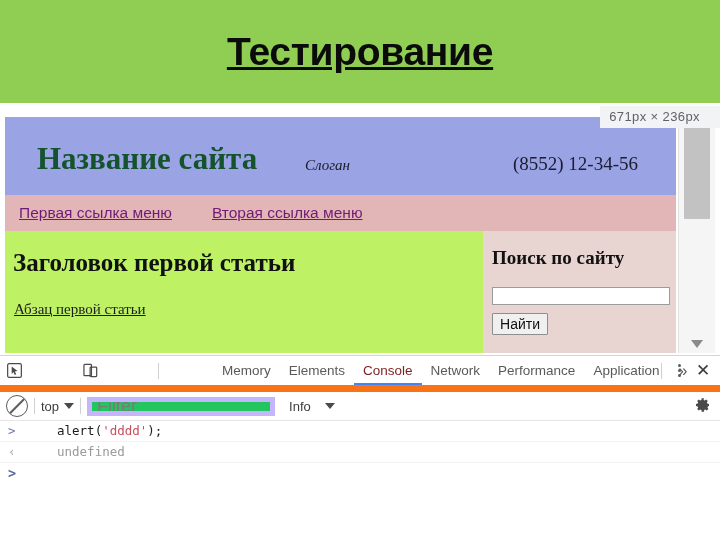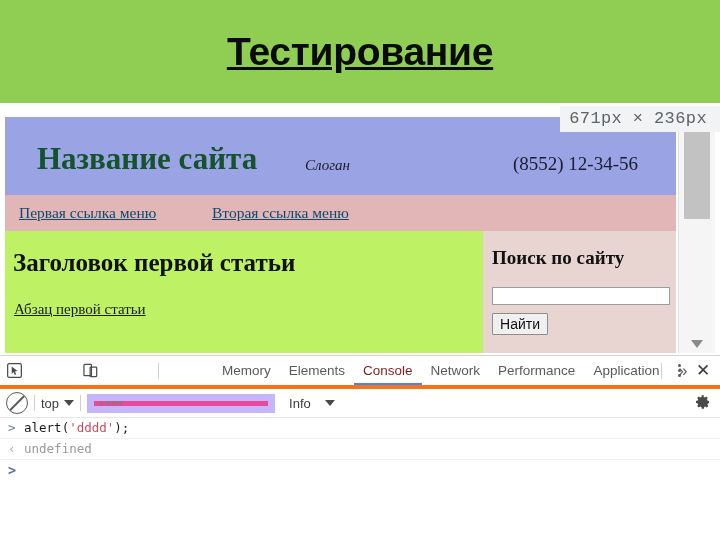--- a/index.html
+++ b/index.html
@@ -46,24 +46,24 @@
     background: #ffffff;
   }
 
   
   .size-tooltip {
     position: absolute;
     right: 0px;
     top: 3px;
     background: #f1f3f4;
     color: #5f6368;
-    font-family: Liberation Mono, monospace;
-    font-size: 17px;
+    font-family: Liberation Sans, sans-serif;
+    font-size: 13px;
     letter-spacing: 0.4px;
-    padding: 3px 13px 4px 9px;
+    padding: 3px 20px 4px 9px;
     z-index: 20;
     white-space: nowrap;
   }
 
   
   .webpage {
     position: absolute;
     left: 5px;
     top: 14px;
     width: 671px;
@@ -108,23 +108,23 @@
   }
 
   .site-nav {
     height: 36px;
     background: #e2b6b6;
     position: relative;
   }
   .nav-link {
     position: absolute;
     top: 9px;
-    font-family: Liberation Serif, serif;
+    font-family: Liberation Sans, sans-serif;
     font-size: 15.5px;
-    color: #0c4a6e;
+    color: #701a75;
     text-decoration: underline;
     white-space: nowrap;
     cursor: pointer;
   }
   .nav-link-1 { left: 14px; }
   .nav-link-2 { left: 207px; }
 
   .site-body {
     position: relative;
     height: 122px;
@@ -239,21 +239,21 @@
     width: 720px;
     height: 185px;
     background: #ffffff;
     border-top: 1px solid #d5d5d5;
   }
 
   .dt-toolbar {
     position: relative;
     height: 29px;
     background: #ffffff;
-    border-bottom: 4px solid #f97316;
+    border-bottom: 7px solid #f97316;
     display: flex;
     align-items: center;
     gap: 48px;
   }
   .dt-icon-btn {
     width: 28px;
     height: 26px;
     display: flex;
     align-items: center;
     justify-content: center;
@@ -360,24 +360,24 @@
   }
   .caret {
     width: 0; height: 0;
     border-left: 5px solid transparent;
     border-right: 5px solid transparent;
     border-top: 6px solid #4a4a4a;
   }
   .filter-input {
     width: 188px;
     height: 19px;
-    border: 7px solid #c4b5fd;
-    background: #ec4899;
-    font-family: "Liberation Sans", sans-serif;
-    font-size: 11px;
+    border: 5px solid #c4b5fd;
+    background: #22c55e;
+    font-family: "Liberation Sans", sans-serif;
+    font-size: 18px;
     color: #3c3c3c;
     padding: 0 5px;
     box-sizing: border-box;
     outline: none;
   }
   .filter-input::placeholder { color: #7b7b7b; }
   .level-select {
     font-family: "Liberation Sans", sans-serif;
     font-size: 13px;
     color: #3c3c3c;
@@ -416,20 +416,21 @@
     flex: none;
     color: #6f7ea8;
     font-size: 12.5px;
     line-height: 20px;
   }
   .con-marker.ret { color: #a8a8a8; }
   .con-text {
     color: #1c1c1c;
     line-height: 20px;
     white-space: pre;
+    margin-left: 33px;
   }
   .con-text.dim { color: #9a9a9a; }
   .str-lit { color: #c94f5c; }
   .prompt-row {
     display: flex;
     align-items: flex-start;
     height: 22px;
     padding-left: 8px;
   }
   .prompt-caret {

